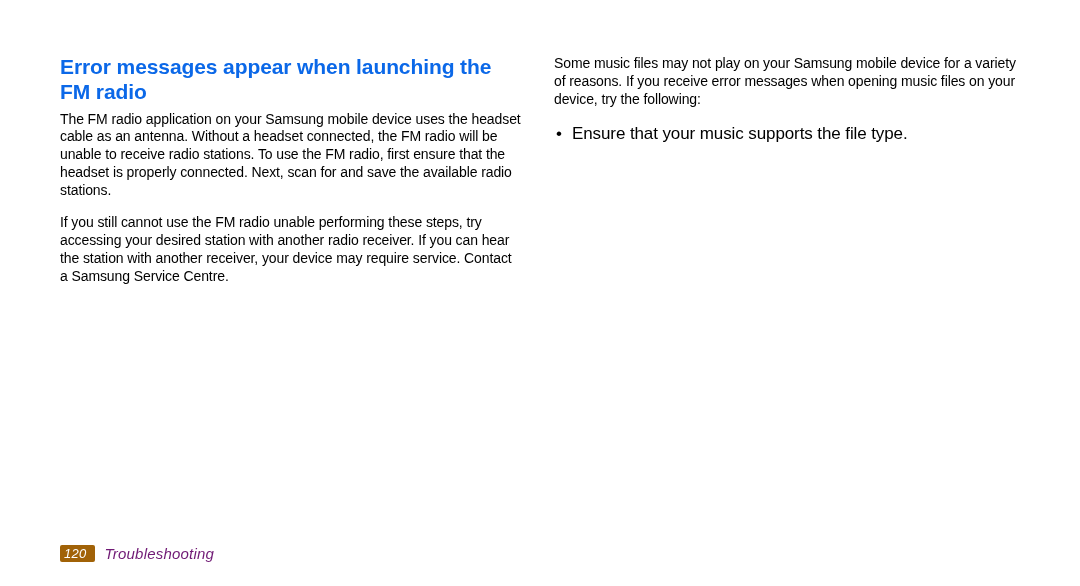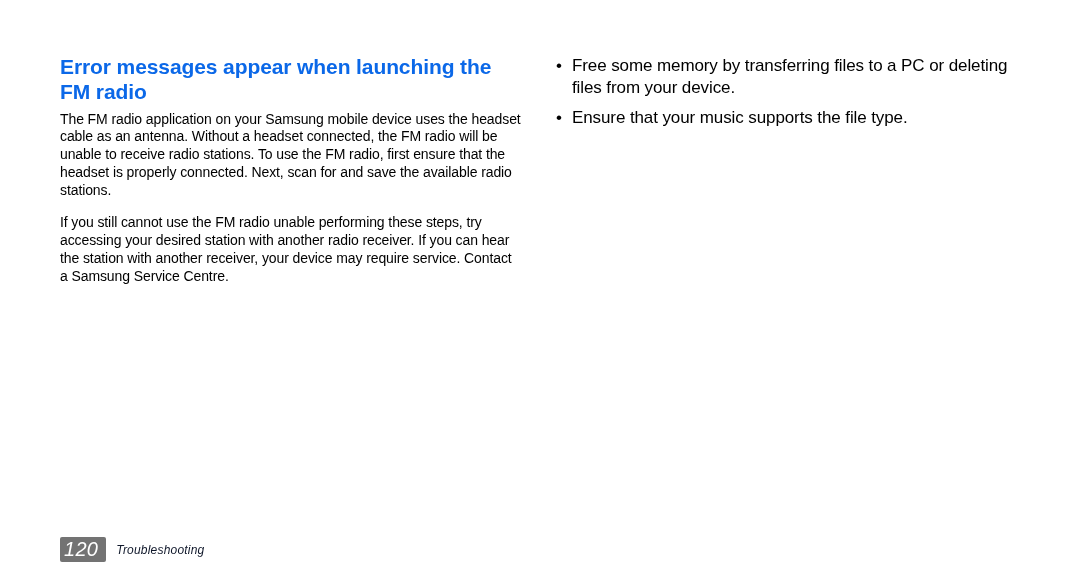--- a/index.html
+++ b/index.html
@@ -64,51 +64,51 @@
   }
   .footer {
     position: absolute;
     left: 60px;
     bottom: 24px;
     display: flex;
     align-items: center;
     gap: 10px;
   }
   .page-badge {
-    background: #737373;
+    background: #a16207;
     color: #fff;
     font-style: italic;
     font-weight: 400;
-    font-size: 20px;
+    font-size: 13px;
     padding: 1px 8px 1px 4px;
     border-radius: 2px;
     letter-spacing: 0.3px;
   }
   .section-name {
     font-style: italic;
-    font-size: 12px;
-    color: #0f172a;
+    font-size: 15px;
+    color: #701a75;
     letter-spacing: 0.2px;
   }
 </style>
 </head>
 <body>
 
 <div class="page">
   <div class="cols">
 
     <div class="col">
       <h2 class="block-heading">Error messages appear when launching the FM radio</h2>
       <p class="para">The FM radio application on your Samsung mobile device uses the headset cable as an antenna. Without a headset connected, the FM radio will be unable to receive radio stations. To use the FM radio, first ensure that the headset is properly connected. Next, scan for and save the available radio stations.</p>
       <p class="para">If you still cannot use the FM radio unable performing these steps, try accessing your desired station with another radio receiver. If you can hear the station with another receiver, your device may require service. Contact a Samsung Service Centre.</p>
     </div>
 
     <div class="col">
+      <p class="para">Some music files may not play on your Samsung mobile device for a variety of reasons. If you receive error messages when opening music files on your device, try the following:</p>
       <ul class="bullets">
-        <li>Free some memory by transferring files to a PC or deleting files from your device.</li>
         <li>Ensure that your music supports the file type.</li>
       </ul>
     </div>
 
   </div>
 
   <div class="footer">
     <span class="page-badge">120</span>
     <span class="section-name">Troubleshooting</span>
   </div>

